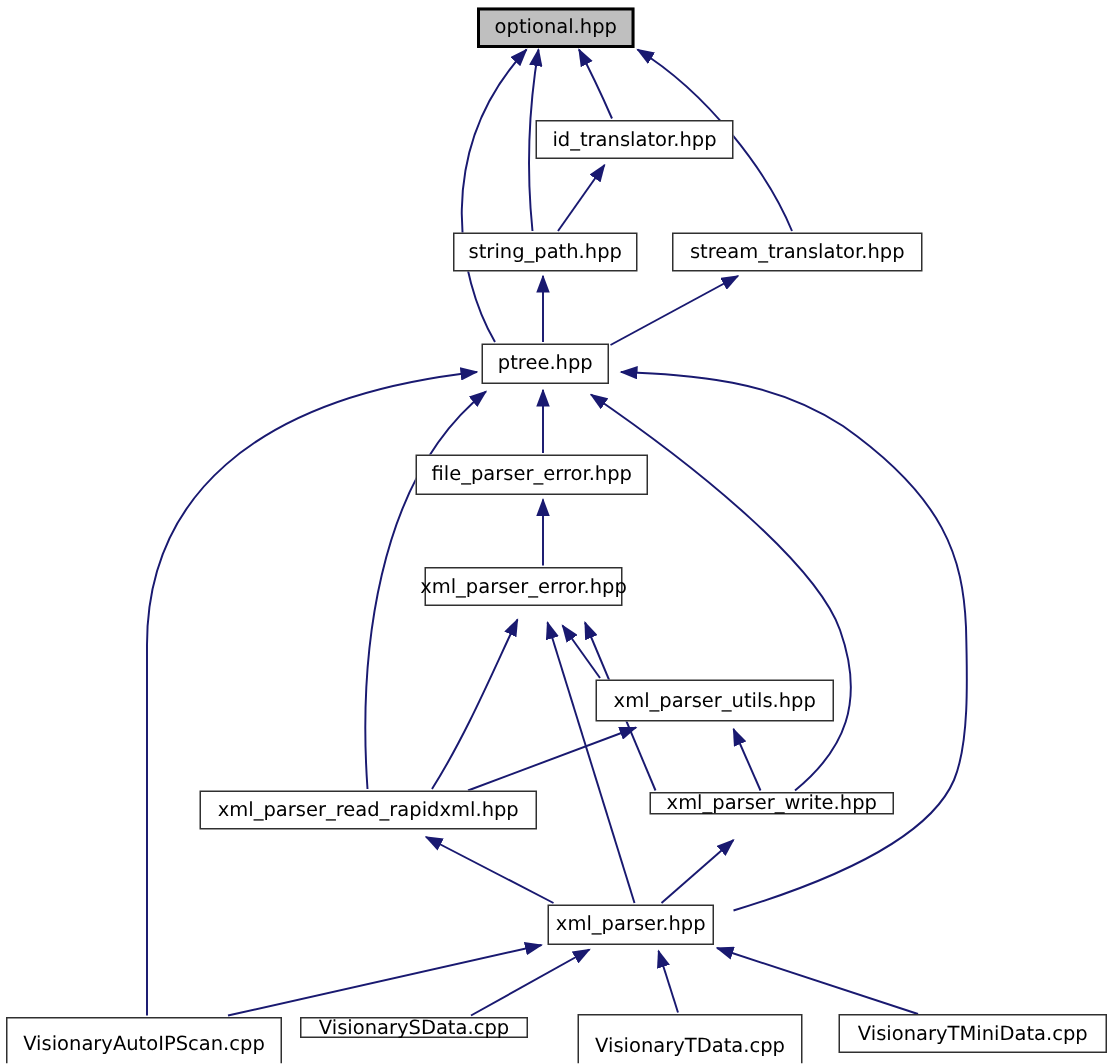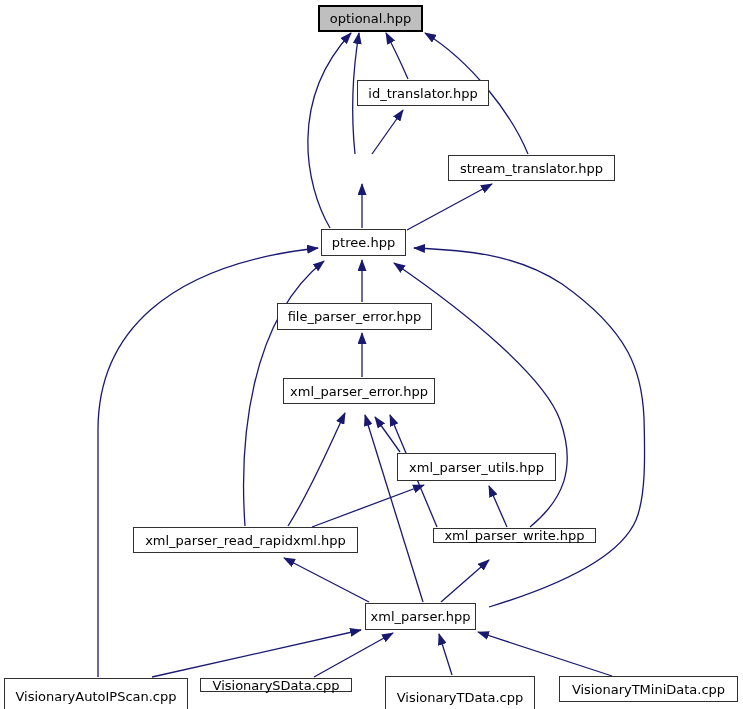--- a/index.html
+++ b/index.html
@@ -69,34 +69,37 @@
   </svg>
 
   <div class="node highlight" style="left:318px;top:5px;width:105px;height:27px">
     <span>optional.hpp</span>
   </div>
 
   <div class="node" style="left:357px;top:80px;width:132px;height:26px">
     <span>id_translator.hpp</span>
   </div>
 
+  <div class="node" style="left:302px;top:155px;width:123px;height:26px">
+    <span>string_path.hpp</span>
+  </div>
 
   <div class="node" style="left:448px;top:155px;width:167px;height:26px">
     <span>stream_translator.hpp</span>
   </div>
 
   <div class="node" style="left:321px;top:229px;width:85px;height:27px">
     <span>ptree.hpp</span>
   </div>
 
   <div class="node" style="left:277px;top:303px;width:155px;height:27px">
     <span>file_parser_error.hpp</span>
   </div>
 
-  <div class="node" style="left:283px;top:378px;width:152px;height:26px">
+  <div class="node" style="left:283px;top:378px;width:132px;height:26px">
     <span>xml_parser_error.hpp</span>
   </div>
 
   <div class="node" style="left:397px;top:453px;width:159px;height:28px">
     <span>xml_parser_utils.hpp</span>
   </div>
 
   <div class="node" style="left:133px;top:527px;width:225px;height:26px">
     <span>xml_parser_read_rapidxml.hpp</span>
   </div>

